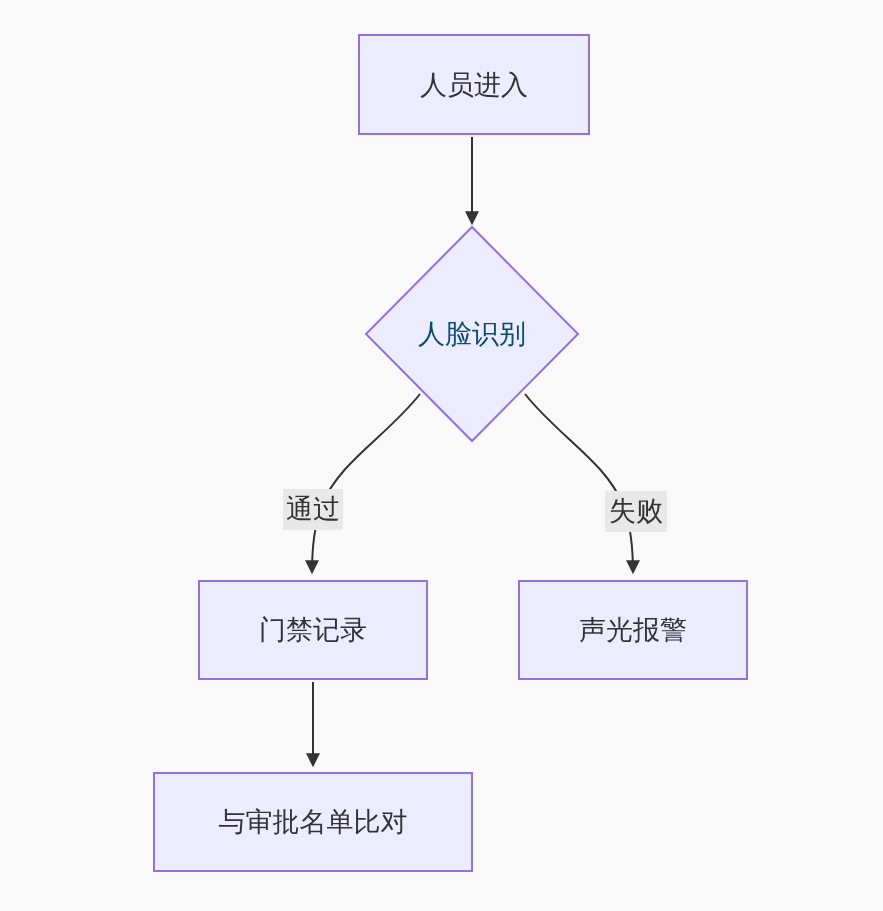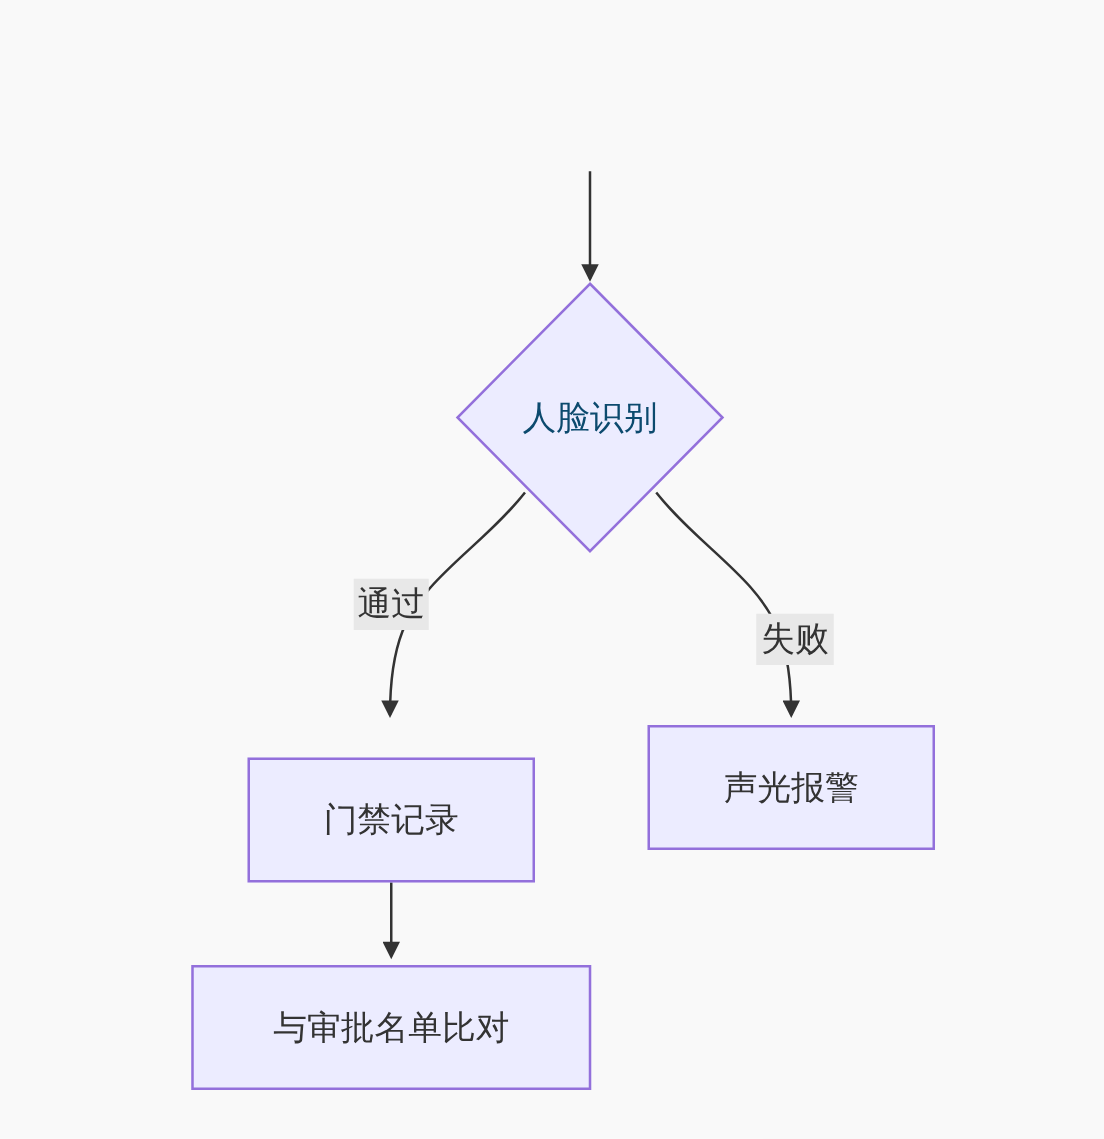--- a/index.html
+++ b/index.html
@@ -80,34 +80,37 @@
 
     <path class="edge-path" d="M420,394 C386,437 339,462 322,505 C315,523 312,548 312,572" marker-end="url(#arrowhead)"></path>
 
     <path class="edge-path" d="M525,394 C559,437 606,462 623,505 C630,523 633,548 633,572" marker-end="url(#arrowhead)"></path>
 
     <path class="edge-path" d="M313,682 L313,765" marker-end="url(#arrowhead)"></path>
 
     <polygon class="diamond-shape" points="472,227 578,334 472,441 366,334"></polygon>
   </svg>
 
+  <div class="node" style="left:358px; top:34px; width:232px; height:101px;">
+    <span>人员进入</span>
+  </div>
 
   <div class="diamond-label" style="left:372px; top:307px; width:200px; height:54px;">
     <span>人脸识别</span>
   </div>
 
-  <div class="edge-label" style="left:283px; top:463px; width:60px; height:41px;font-family:Liberation Serif, serif;">
+  <div class="edge-label" style="left:283px; top:489px; width:60px; height:41px;font-family:Liberation Serif, serif;">
     <span>通过</span>
   </div>
 
   <div class="edge-label" style="left:605px; top:491px; width:62px; height:41px;">
     <span>失败</span>
   </div>
 
-  <div class="node" style="left:198px; top:580px; width:230px; height:100px;margin-top:26px;">
+  <div class="node" style="left:198px; top:580px; width:230px; height:100px;">
     <span>门禁记录</span>
   </div>
 
   <div class="node" style="left:153px; top:772px; width:320px; height:100px;">
     <span>与审批名单比对</span>
   </div>
 
   <div class="node" style="left:518px; top:580px; width:230px; height:100px;">
     <span>声光报警</span>
   </div>

